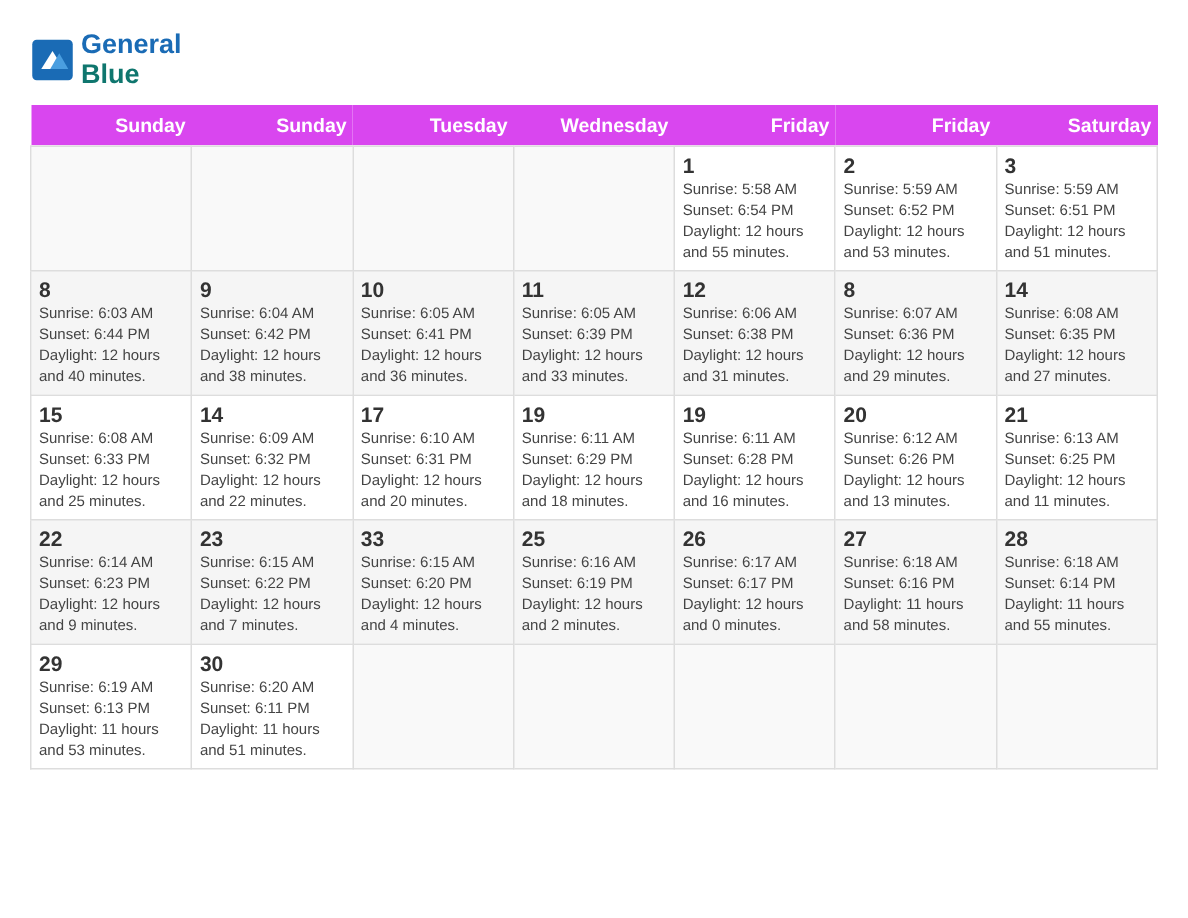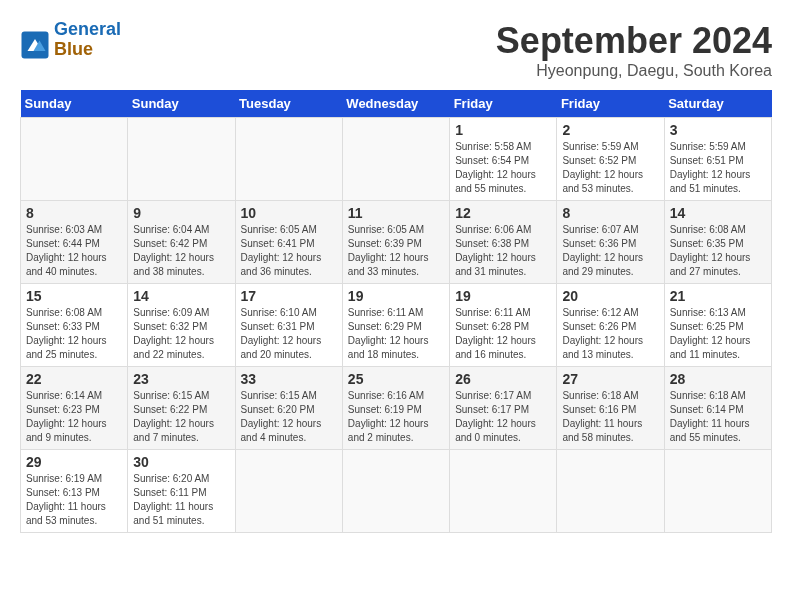--- a/index.html
+++ b/index.html
@@ -11,21 +11,21 @@
       padding: 20px;
     }
     .header {
       display: flex;
       justify-content: space-between;
       align-items: flex-start;
       margin-bottom: 10px;
     }
     .logo {
       display: flex;
-      align-items: flex-end;
+      align-items: center;
     }
     .logo-text {
       font-size: 18px;
       font-weight: bold;
       color: #333;
       line-height: 1.1;
     }
     .logo-blue { color: #1a6bb5; }
     .logo-icon {
       width: 30px;
@@ -43,24 +43,24 @@
     .subtitle {
       font-size: 16px;
       color: #555;
     }
     table {
       width: 100%;
       border-collapse: collapse;
       font-size: 11px;
     }
     thead th {
-      background-color: #1d4ed8;
+      background-color: #d946ef;
       color: #fff;
       padding: 6px 4px;
-      text-align: left;
+      text-align: right;
       font-size: 13px;
       font-weight: bold;
     }
     tbody tr {
       vertical-align: top;
     }
     tbody tr:nth-child(odd) {
       background-color: #fff;
     }
     tbody tr:nth-child(even) {
@@ -91,26 +91,22 @@
 
 <div class="header">
   <div class="logo">
     <svg class="logo-icon" viewBox="0 0 40 40">
       <rect x="2" y="2" width="36" height="36" rx="4" fill="#1a6bb5"></rect>
       <polygon points="10,28 20,12 30,28" fill="white"></polygon>
       <polygon points="22,28 30,14 38,28" fill="#4a9ee0" transform="translate(-4,0)"></polygon>
     </svg>
     <div class="logo-text">
       <div><span class="logo-blue">General</span></div>
-      <div><span style="color:#a16207;">Blue</span></div>
+      <div><span style="color:#0f766e;">Blue</span></div>
     </div>
-  </div>
-  <div class="title-block">
-    <div class="month-title">September 2024</div>
-    <div class="subtitle">Hyeonpung, Daegu, South Korea</div>
   </div>
 </div>
 
 <table>
   <thead>
     <tr id="header-row">
         <th>Sunday</th>
         <th>Sunday</th>
         <th>Tuesday</th>
         <th>Wednesday</th>

